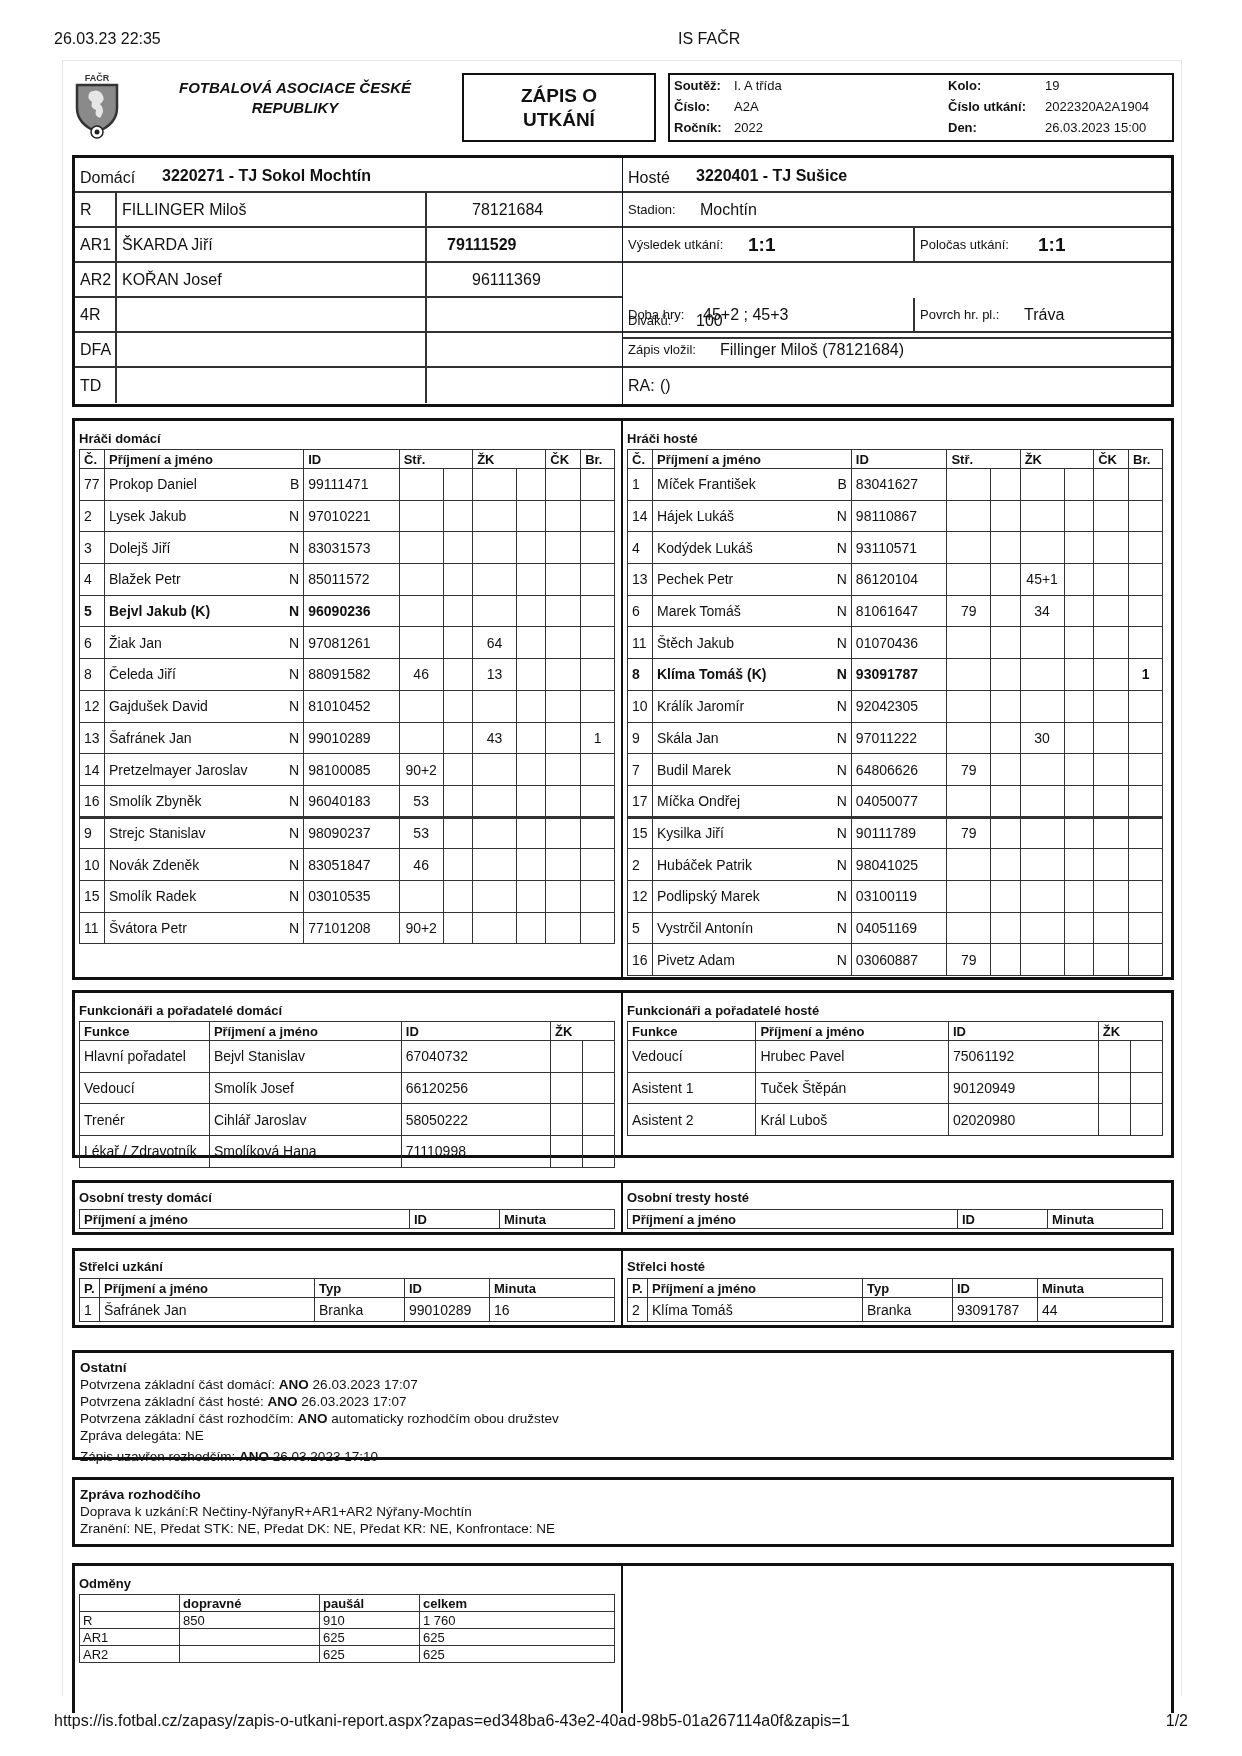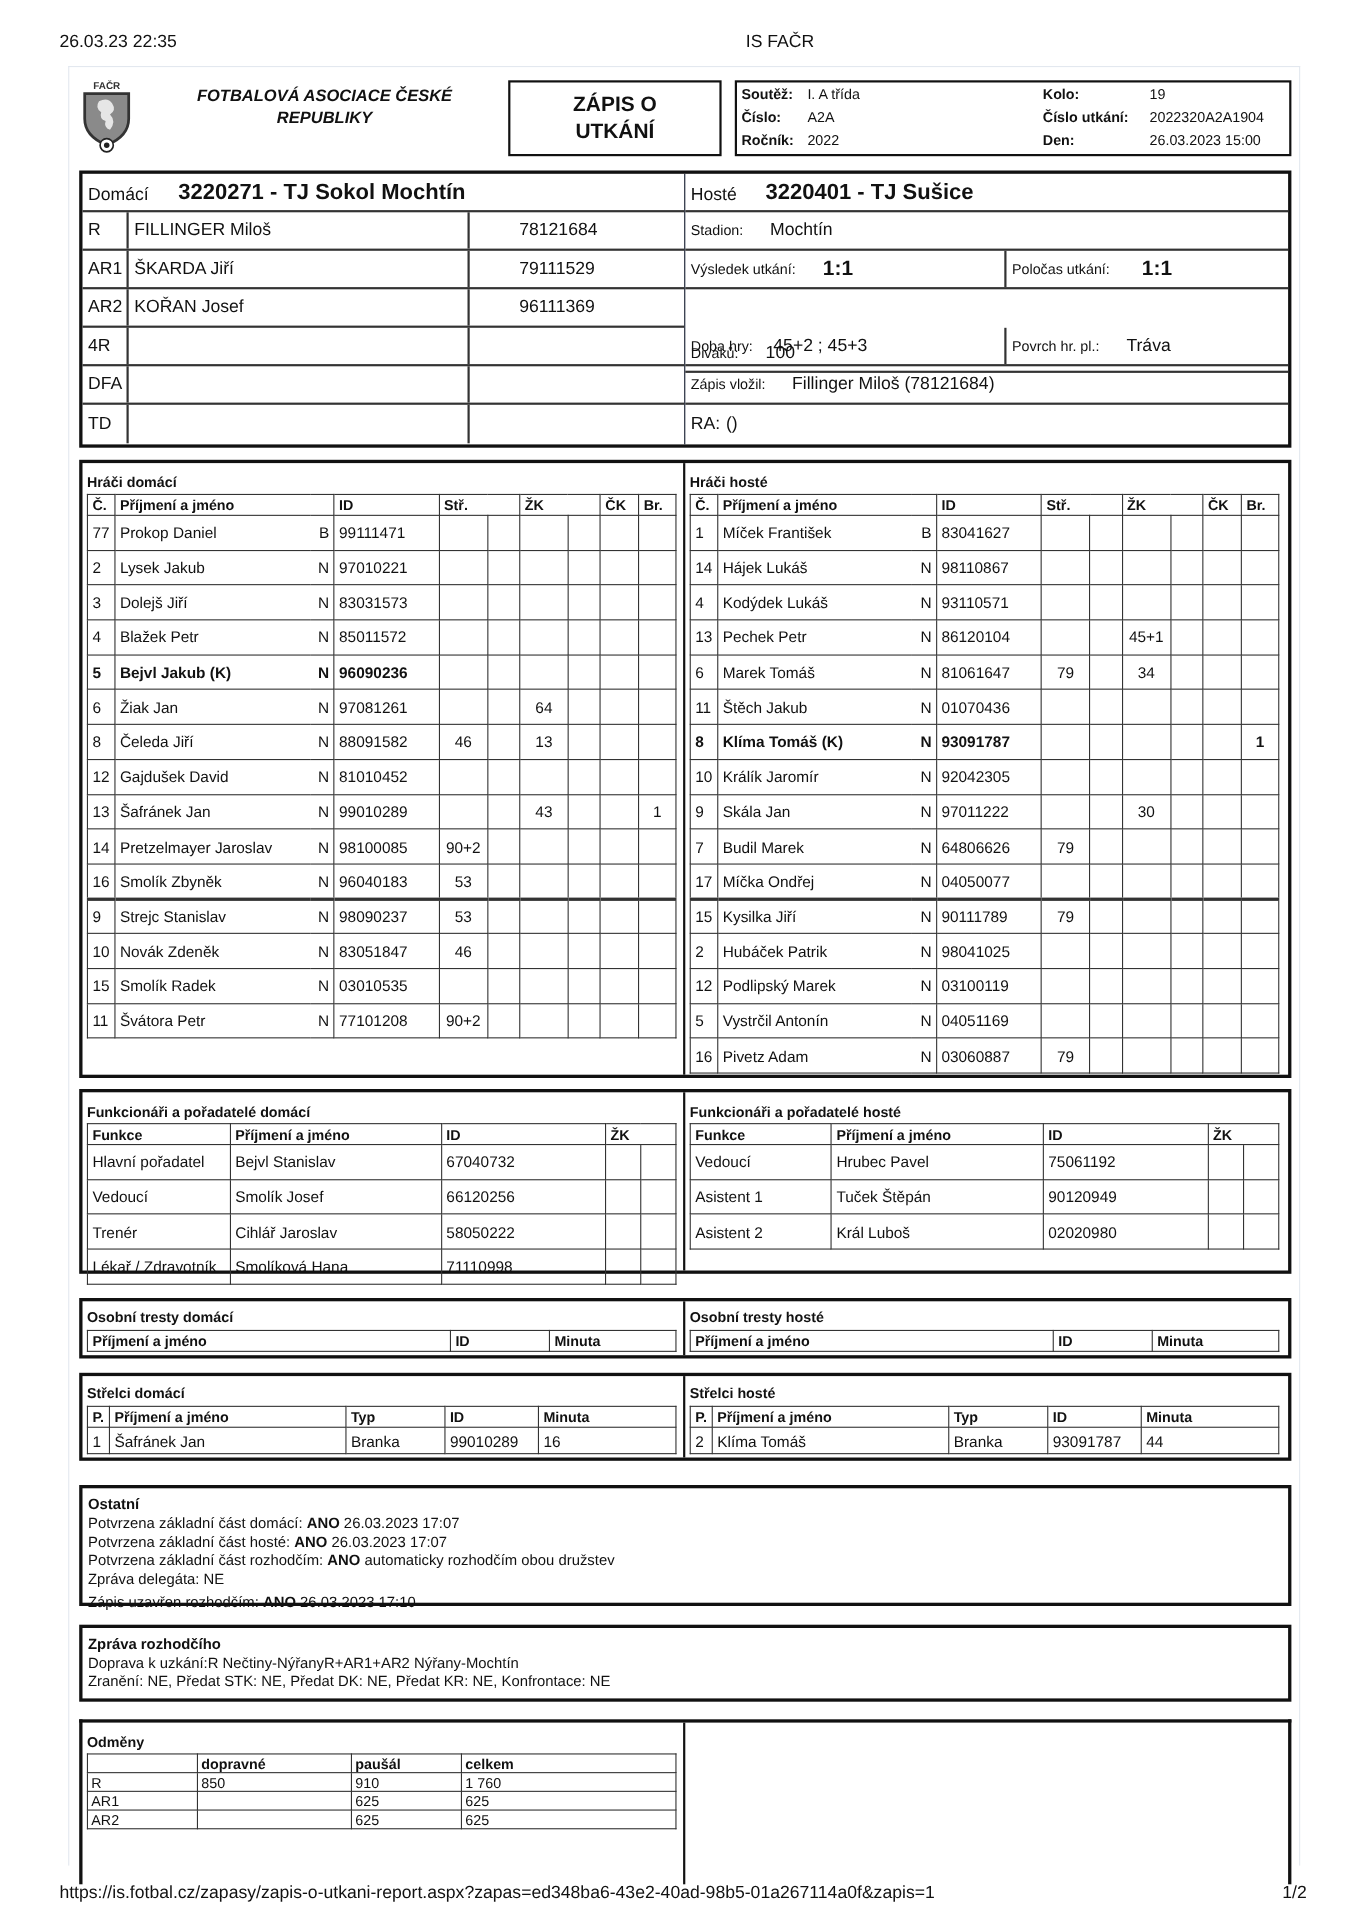--- a/index.html
+++ b/index.html
@@ -29,21 +29,21 @@
   .box { position: absolute; border: 3px solid #111; }
 
   
   .officials { left: 72px; top: 155px; width: 1102px; height: 252px; }
   .off-left { position: absolute; left: 0; top: 0; width: 548px; height: 100%; border-right: 1px solid #0f172a; }
   .off-right { position: absolute; left: 548px; top: 0; right: 0; height: 100%; }
   .row { position: absolute; left: 0; right: 0; height: 35px; border-bottom: 2px solid #333; font-size: 16px; }
   .row:last-child { border-bottom: none; }
   .row .c { position: absolute; top: 0; height: 100%; display: flex; align-items: center; padding-left: 5px; }
   .row .vline { border-left: 2px solid #333; }
-  .team-name { font-size: 20px; font-weight: bold; }
+  .team-name { font-size: 16px; font-weight: bold; }
   .lbl-small { font-size: 13px; }
   .score { font-size: 19px; font-weight: bold; }
 
   
   .players { left: 72px; top: 418px; width: 1102px; height: 562px; }
   .pl-col { position: absolute; top: 0; height: 100%; }
   .pl-left { left: 0; width: 548px; border-right: 2px solid #111; }
   .pl-right { left: 548px; right: 0; }
   .sec-title { position: absolute; left: 4px; top: 10px; font-size: 13px; font-weight: bold; }
   table.grid { position: absolute; border-collapse: collapse; font-size: 14px; }
@@ -126,21 +126,21 @@
     </div>
     <div id="ref-rows">
         <div class="row" style="top:35px;">
           <span class="c" style="left:0;">R</span>
           <span class="c vline" style="left:40px;width:310px;">FILLINGER Miloš</span>
           <span class="c vline" style="left:350px;padding-left:45px;">78121684</span>
         </div>
         <div class="row" style="top:70px;">
           <span class="c" style="left:0;">AR1</span>
           <span class="c vline" style="left:40px;width:310px;">ŠKARDA Jiří</span>
-          <span class="c vline" style="left:350px;padding-left:45px;">79111529</span>
+          <span class="c vline" style="left:350px;padding-left:20px;font-weight:bold;">79111529</span>
         </div>
         <div class="row" style="top:105px;">
           <span class="c" style="left:0;">AR2</span>
           <span class="c vline" style="left:40px;width:310px;">KOŘAN Josef</span>
           <span class="c vline" style="left:350px;padding-left:45px;">96111369</span>
         </div>
         <div class="row" style="top:140px;">
           <span class="c" style="left:0;">4R</span>
           <span class="c vline" style="left:40px;width:310px;"></span>
           <span class="c vline" style="left:350px;padding-left:45px;"></span>
@@ -708,21 +708,21 @@
             <th style="width:90px">ID</th>
             <th style="width:auto">Minuta</th>
           </tr>
         </thead>
     </table>
   </div>
 </div>
 
 <div class="box scor">
   <div class="pl-col pl-left">
-    <div class="sec-title" style="top:8px;">Střelci domácí</div>
+    <div class="sec-title" style="top:8px;">Střelci uzkání</div>
     <table class="grid sc-table" style="left:4px;top:27px;width:536px;">
       <thead>
           <tr class="sc-head">
             <th style="width:20px">P.</th>
             <th style="width:215px">Příjmení a jméno</th>
             <th style="width:90px">Typ</th>
             <th style="width:85px">ID</th>
             <th style="width:auto">Minuta</th>
           </tr>
         </thead>

